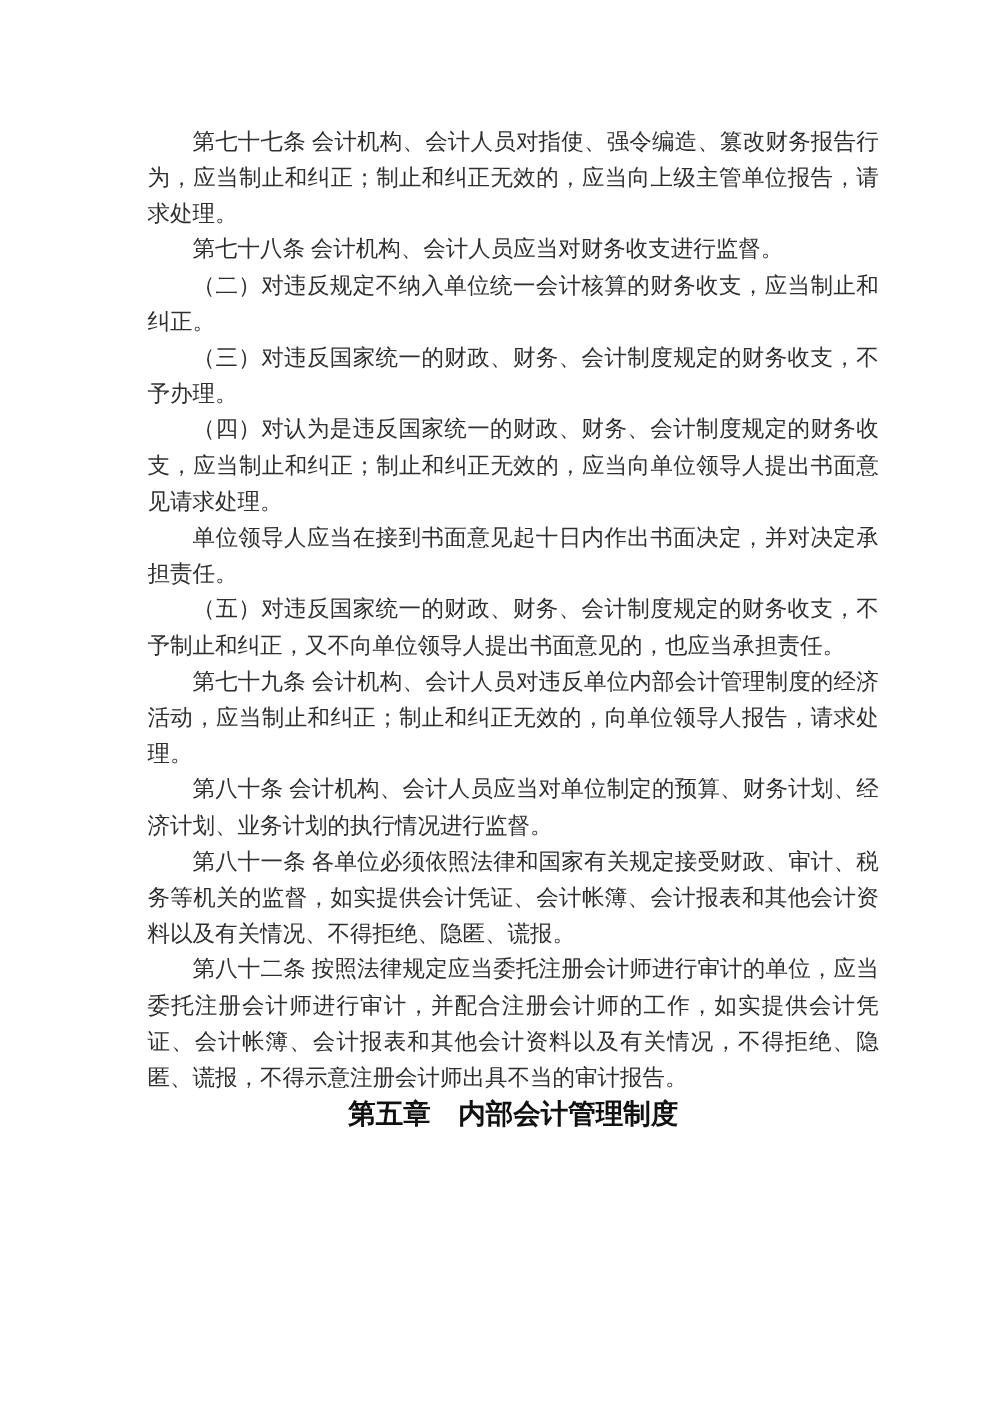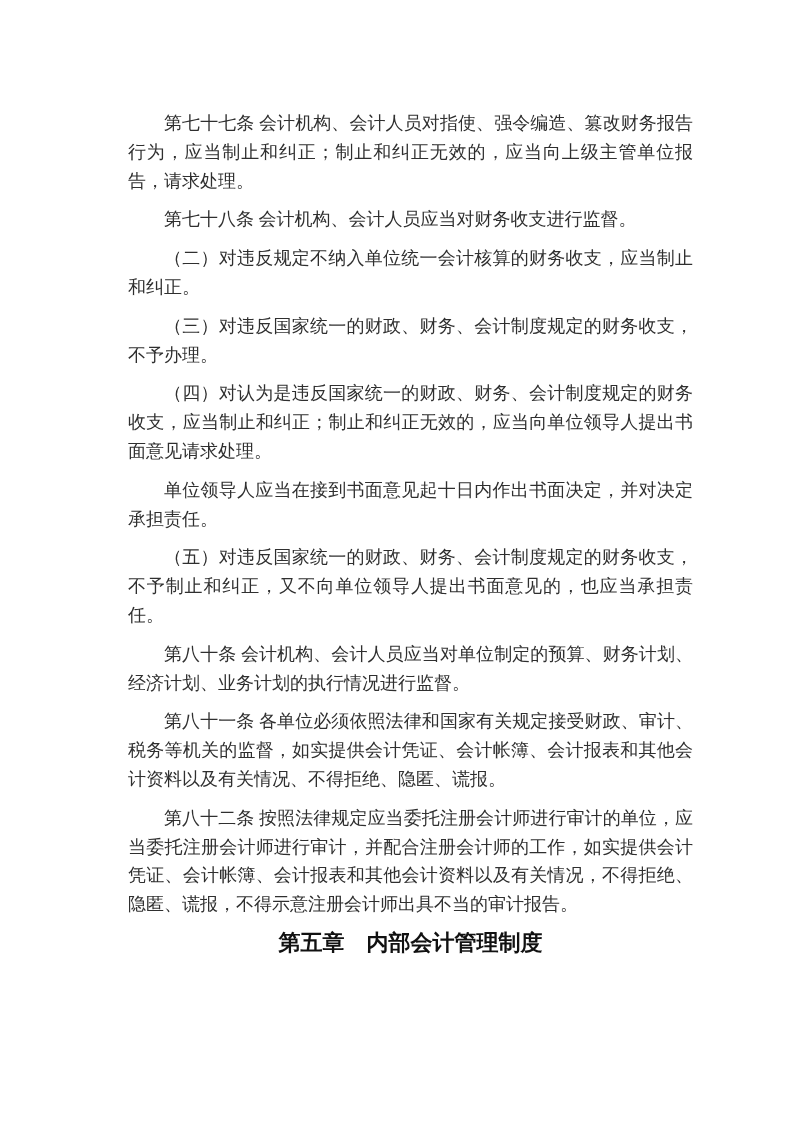--- a/index.html
+++ b/index.html
@@ -25,21 +25,21 @@
     top: 99px;
     width: 585px;
     color: #2f2f2f;
     font-size: 18px;
     line-height: 28.8px;
     text-align: justify;
     text-justify: inter-ideograph;
     word-break: normal;
   }
   .text-block p {
-    margin: 10px;
+    margin: 0;
     padding: 0;
     text-indent: 2em;
   }
   .chapter-heading {
     text-indent: 0 !important;
     text-align: center;
     font-family: "Liberation Sans", "DejaVu Sans", sans-serif;
     font-weight: bold;
     font-size: 22px;
     color: #111111;
@@ -50,18 +50,19 @@
 
 <div class="page">
   <div class="text-block">
     <p>第七十七条 会计机构、会计人员对指使、强令编造、篡改财务报告行为，应当制止和纠正；制止和纠正无效的，应当向上级主管单位报告，请求处理。</p>
     <p>第七十八条 会计机构、会计人员应当对财务收支进行监督。</p>
     <p>（二）对违反规定不纳入单位统一会计核算的财务收支，应当制止和纠正。</p>
     <p>（三）对违反国家统一的财政、财务、会计制度规定的财务收支，不予办理。</p>
     <p>（四）对认为是违反国家统一的财政、财务、会计制度规定的财务收支，应当制止和纠正；制止和纠正无效的，应当向单位领导人提出书面意见请求处理。</p>
     <p>单位领导人应当在接到书面意见起十日内作出书面决定，并对决定承担责任。</p>
     <p>（五）对违反国家统一的财政、财务、会计制度规定的财务收支，不予制止和纠正，又不向单位领导人提出书面意见的，也应当承担责任。</p>
+    <p>第七十九条 会计机构、会计人员对违反单位内部会计管理制度的经济活动，应当制止和纠正；制止和纠正无效的，向单位领导人报告，请求处理。</p>
     <p>第八十条 会计机构、会计人员应当对单位制定的预算、财务计划、经济计划、业务计划的执行情况进行监督。</p>
     <p>第八十一条 各单位必须依照法律和国家有关规定接受财政、审计、税务等机关的监督，如实提供会计凭证、会计帐簿、会计报表和其他会计资料以及有关情况、不得拒绝、隐匿、谎报。</p>
     <p>第八十二条 按照法律规定应当委托注册会计师进行审计的单位，应当委托注册会计师进行审计，并配合注册会计师的工作，如实提供会计凭证、会计帐簿、会计报表和其他会计资料以及有关情况，不得拒绝、隐匿、谎报，不得示意注册会计师出具不当的审计报告。</p>
     <p class="chapter-heading">第五章　内部会计管理制度</p>
   </div>
 </div>
 
 </body></html>

